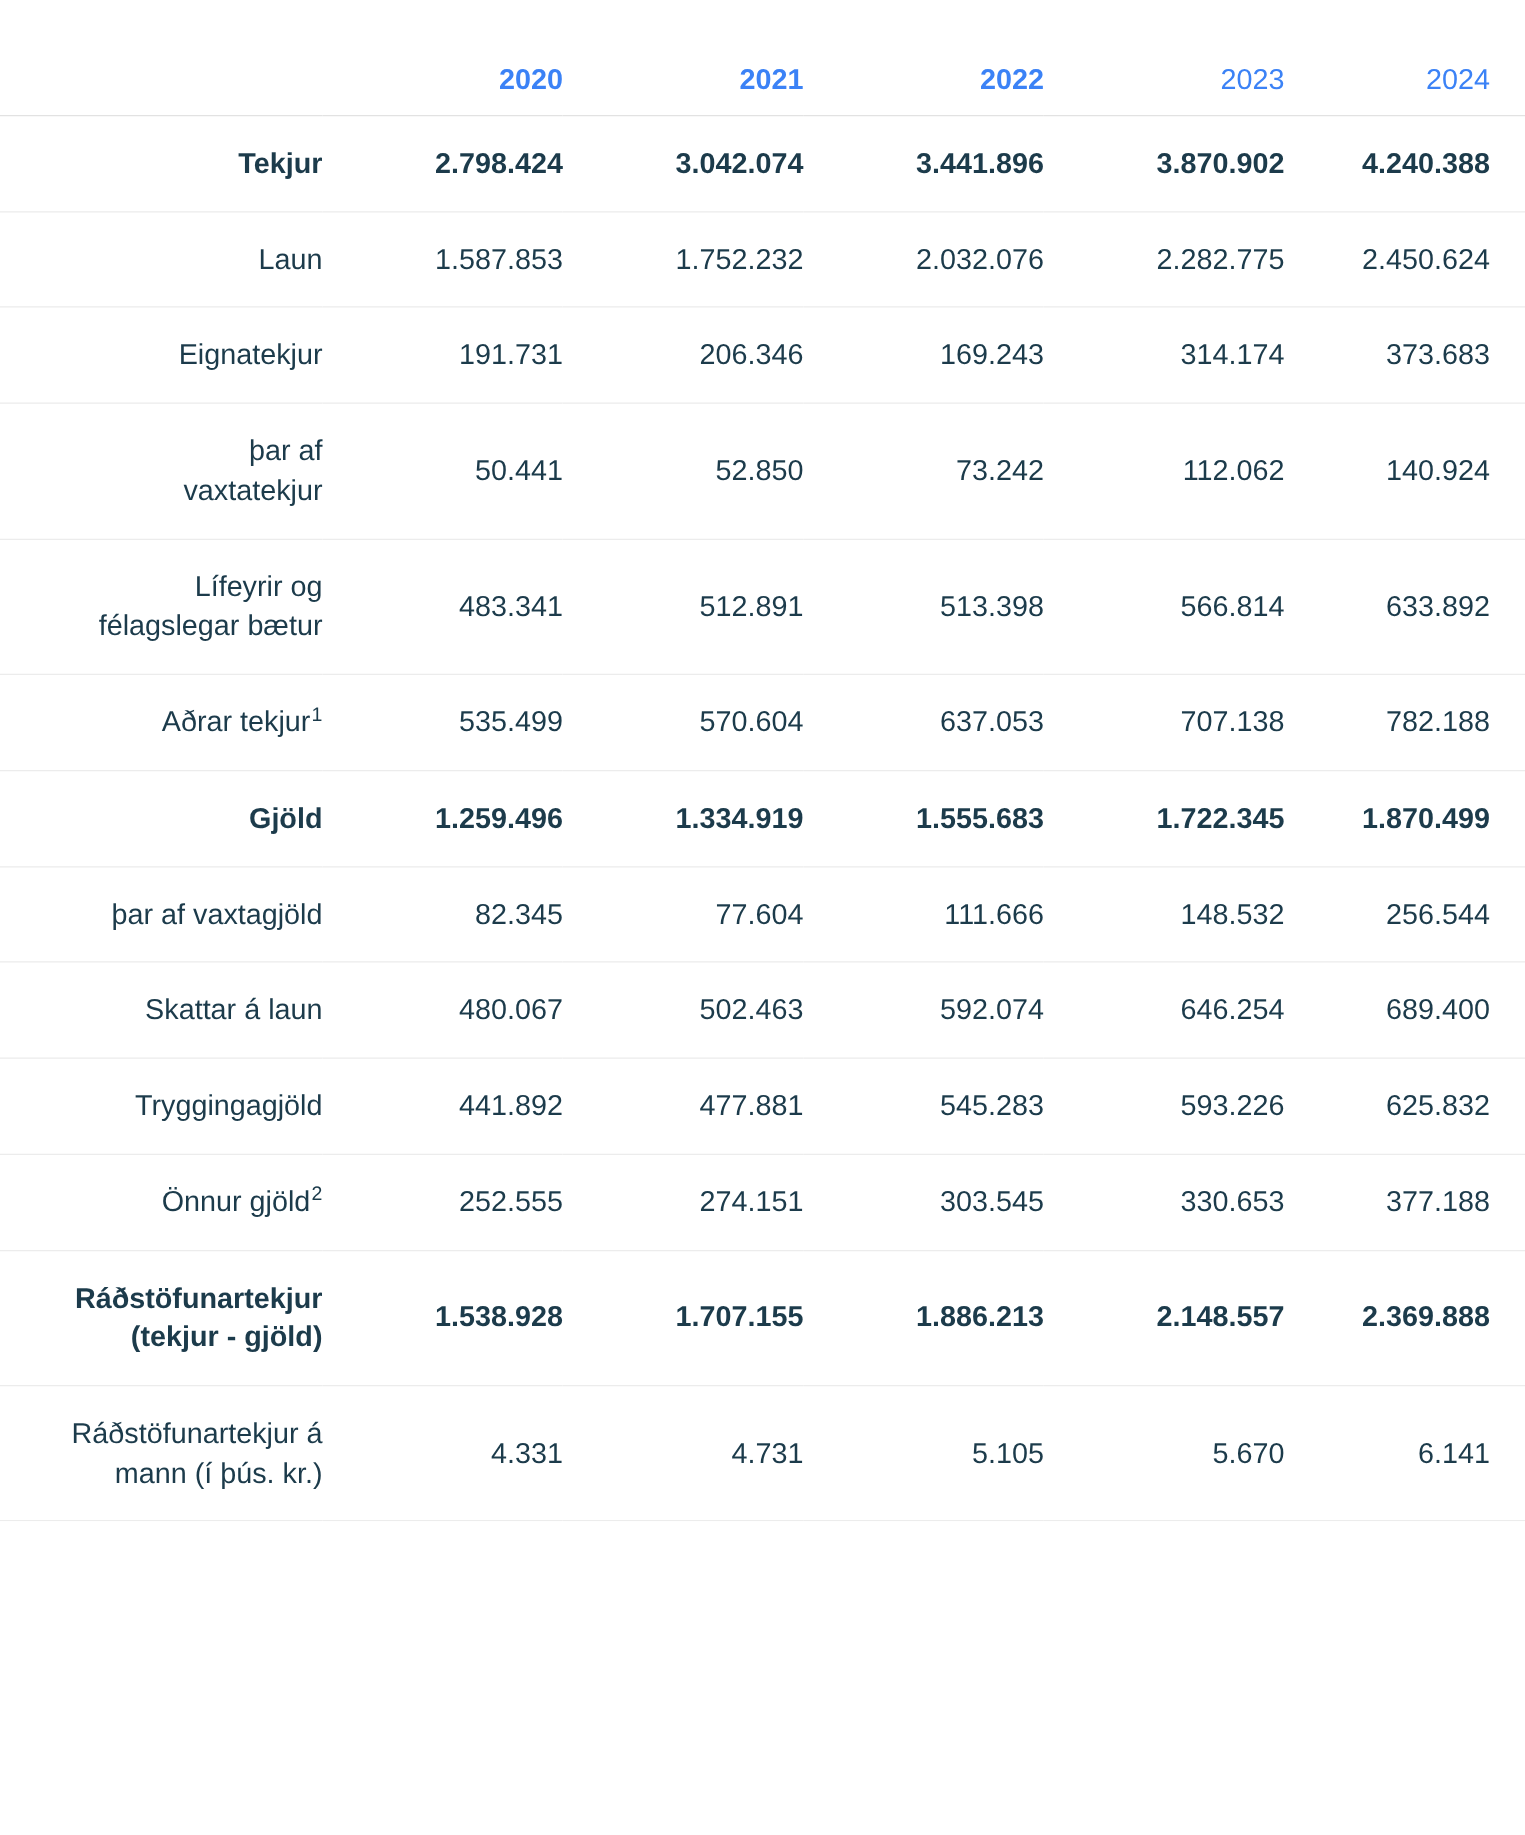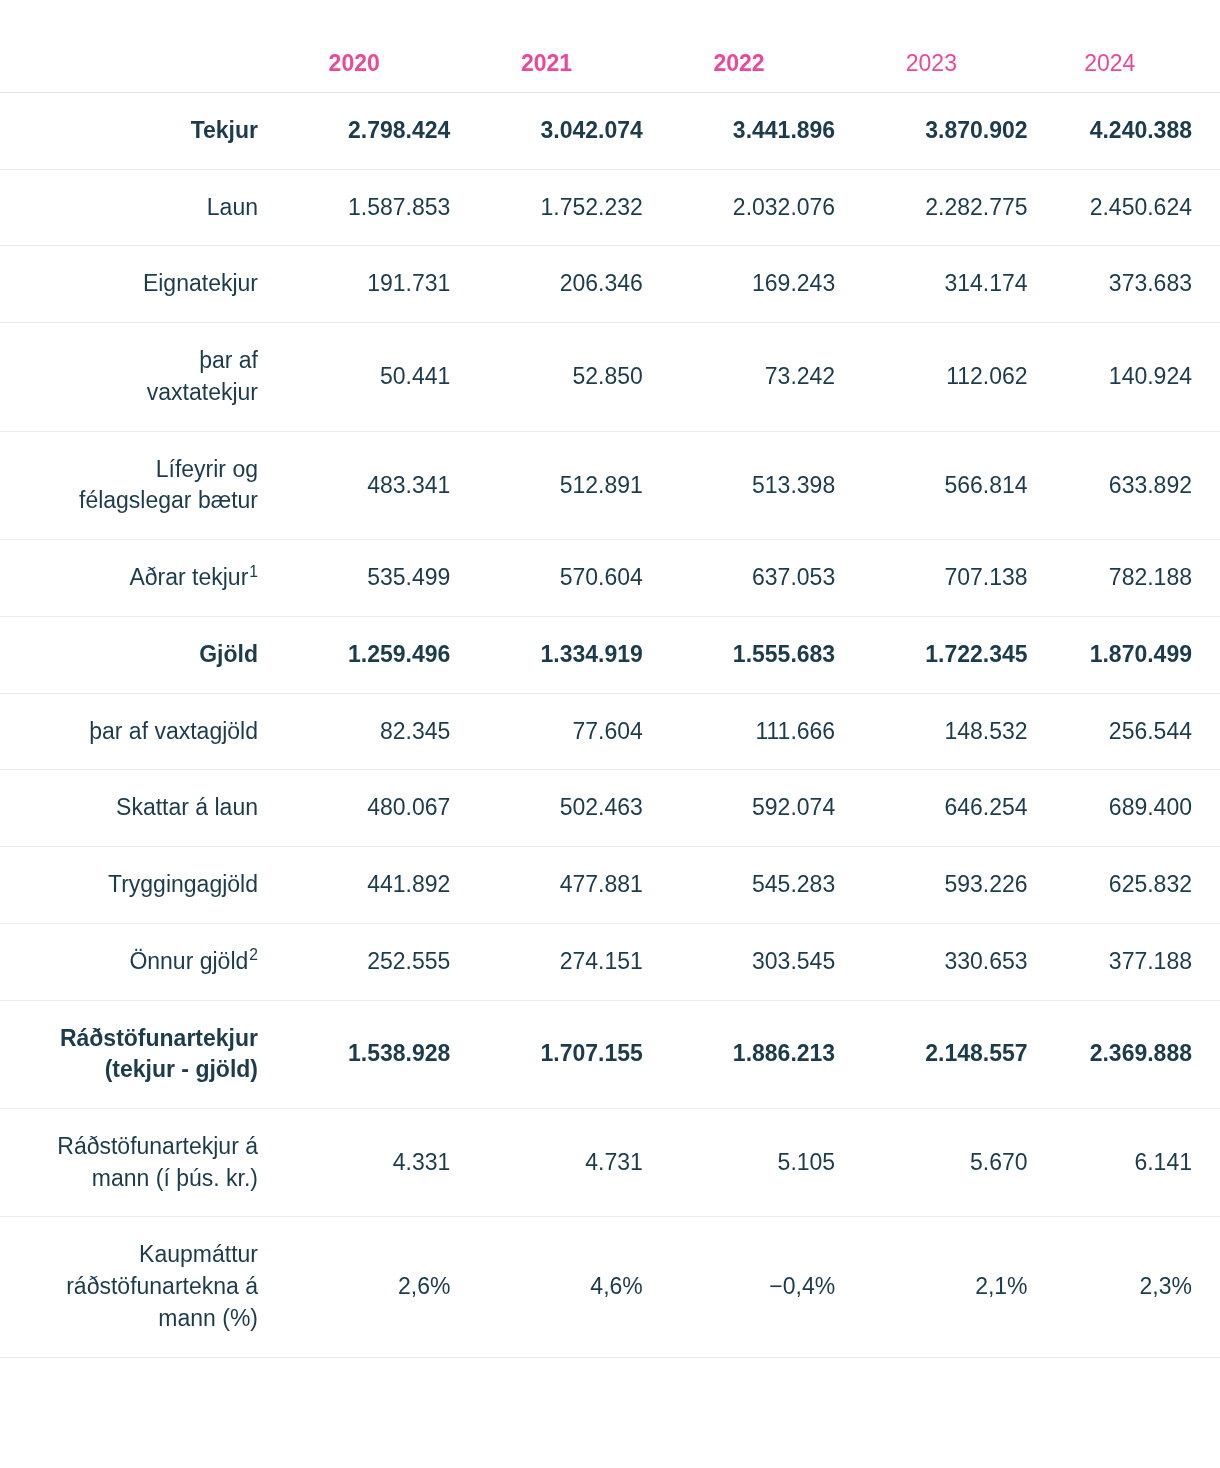--- a/index.html
+++ b/index.html
@@ -16,22 +16,23 @@
   table.stats {
     width: 1220px;
     border-collapse: collapse;
     table-layout: fixed;
     font-size: 23px;
   }
   th, td { vertical-align: middle; }
   thead th {
     border-bottom: 1px solid #e2e2e2;
     padding: 50px 0 15px 0;
+    text-align: right;
     font-size: 23px;
-    color: #ec4899;
+    color: #3b82f6;
     font-weight: 400;
   }
   thead th.yb { font-weight: 700; }
   thead th.corner { padding-left: 10px; }
   tbody td {
     border-bottom: 1px solid #ececec;
     padding: 22px 0;
     line-height: 1.38;
   }
   td.lbl {
@@ -176,25 +177,15 @@
         </tr>
         <tr>
           <td class="lbl">Ráðstöfunartekjur á
 mann (í þús. kr.)</td>
           <td class="num">4.331</td>
           <td class="num">4.731</td>
           <td class="num">5.105</td>
           <td class="num">5.670</td>
           <td class="num">6.141</td>
         </tr>
-        <tr>
-          <td class="lbl">Kaupmáttur
-ráðstöfunartekna á
-mann (%)</td>
-          <td class="num">2,6%</td>
-          <td class="num">4,6%</td>
-          <td class="num">−0,4%</td>
-          <td class="num">2,1%</td>
-          <td class="num">2,3%</td>
-        </tr>
       </tbody>
   </table>
 </div>
 
 </body></html>

